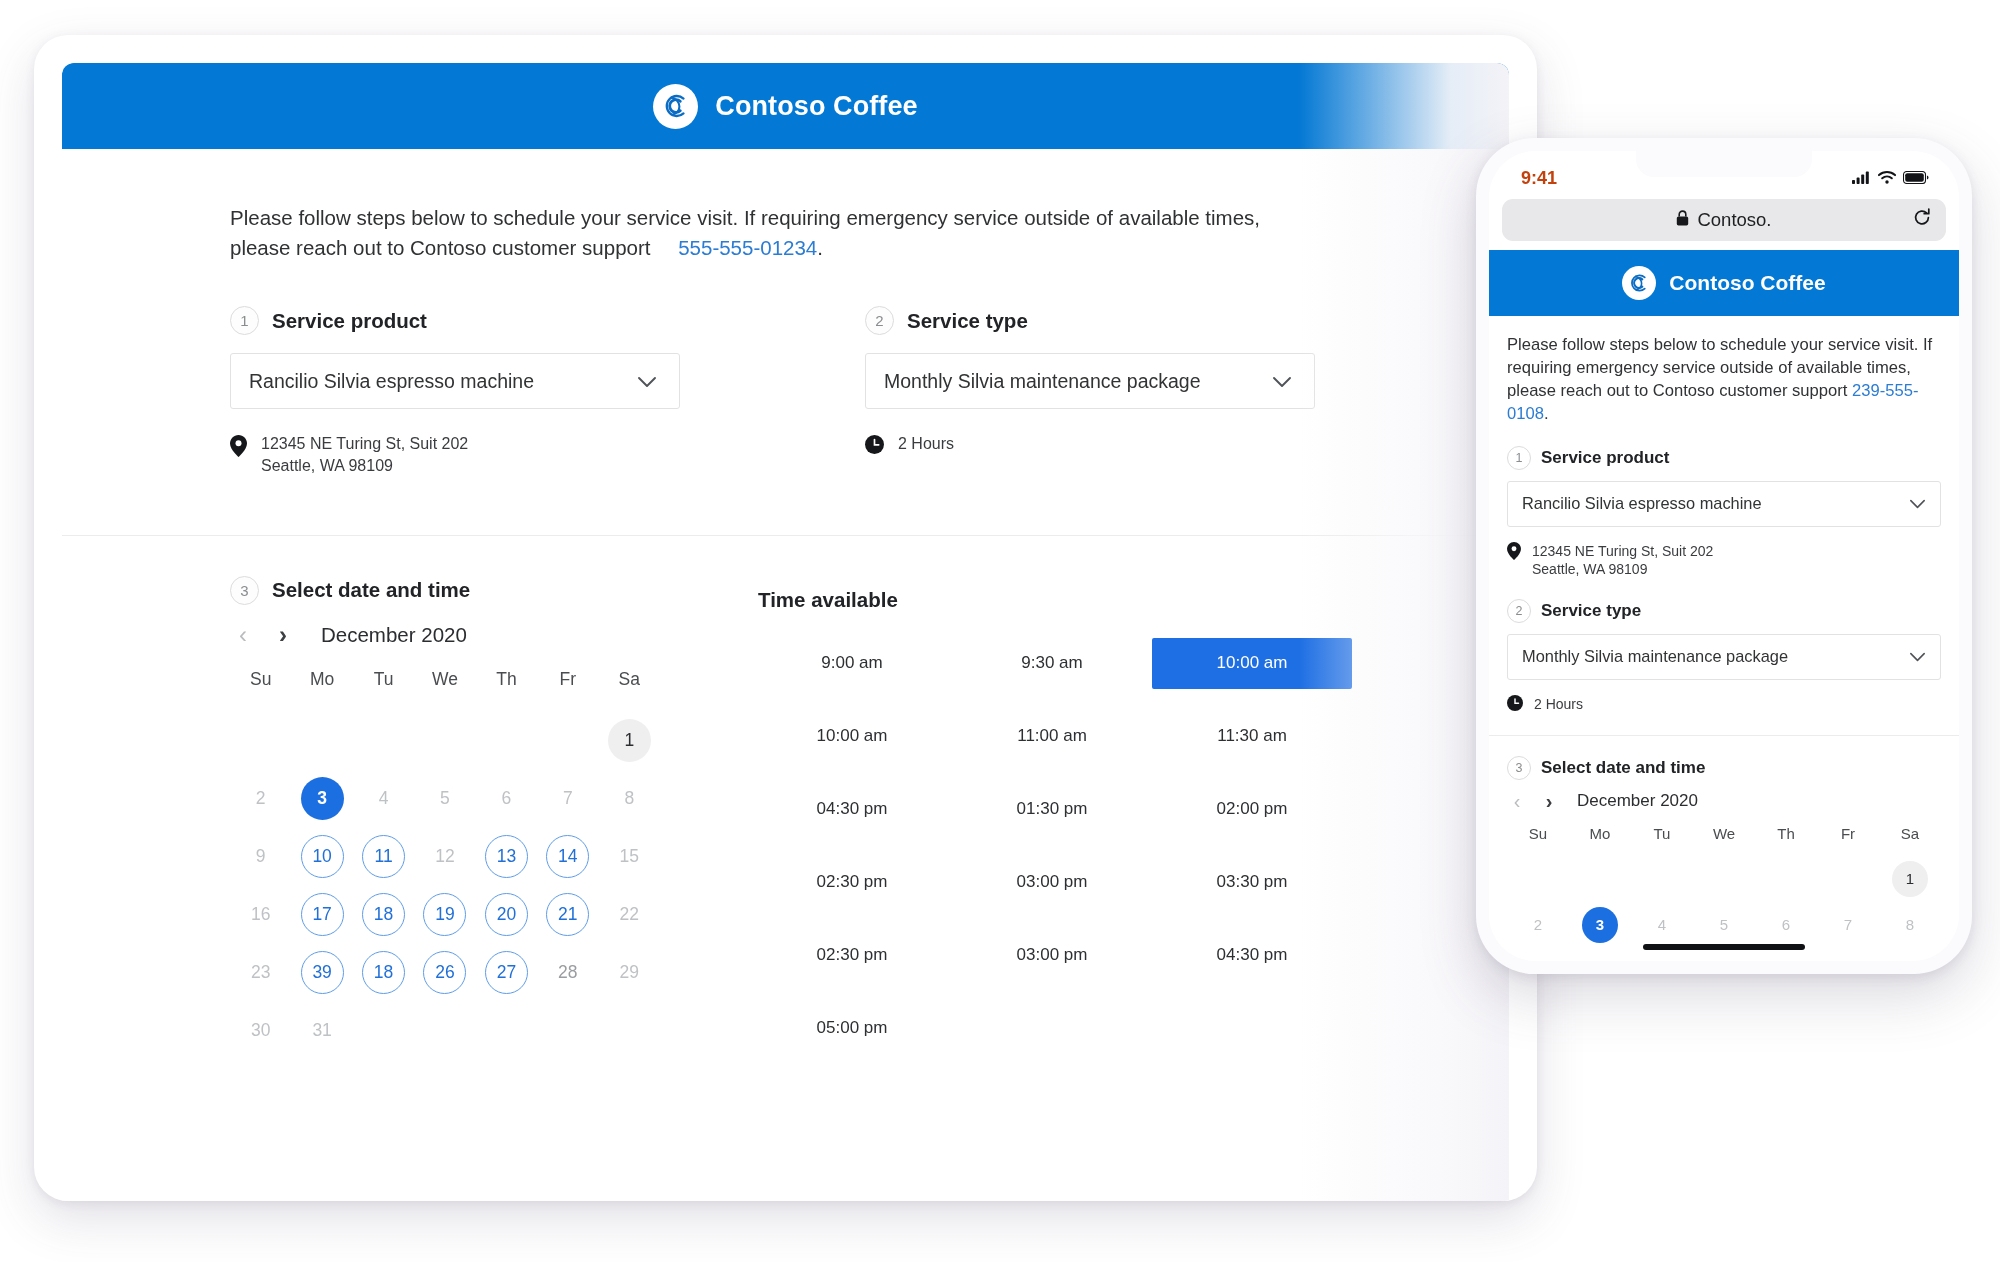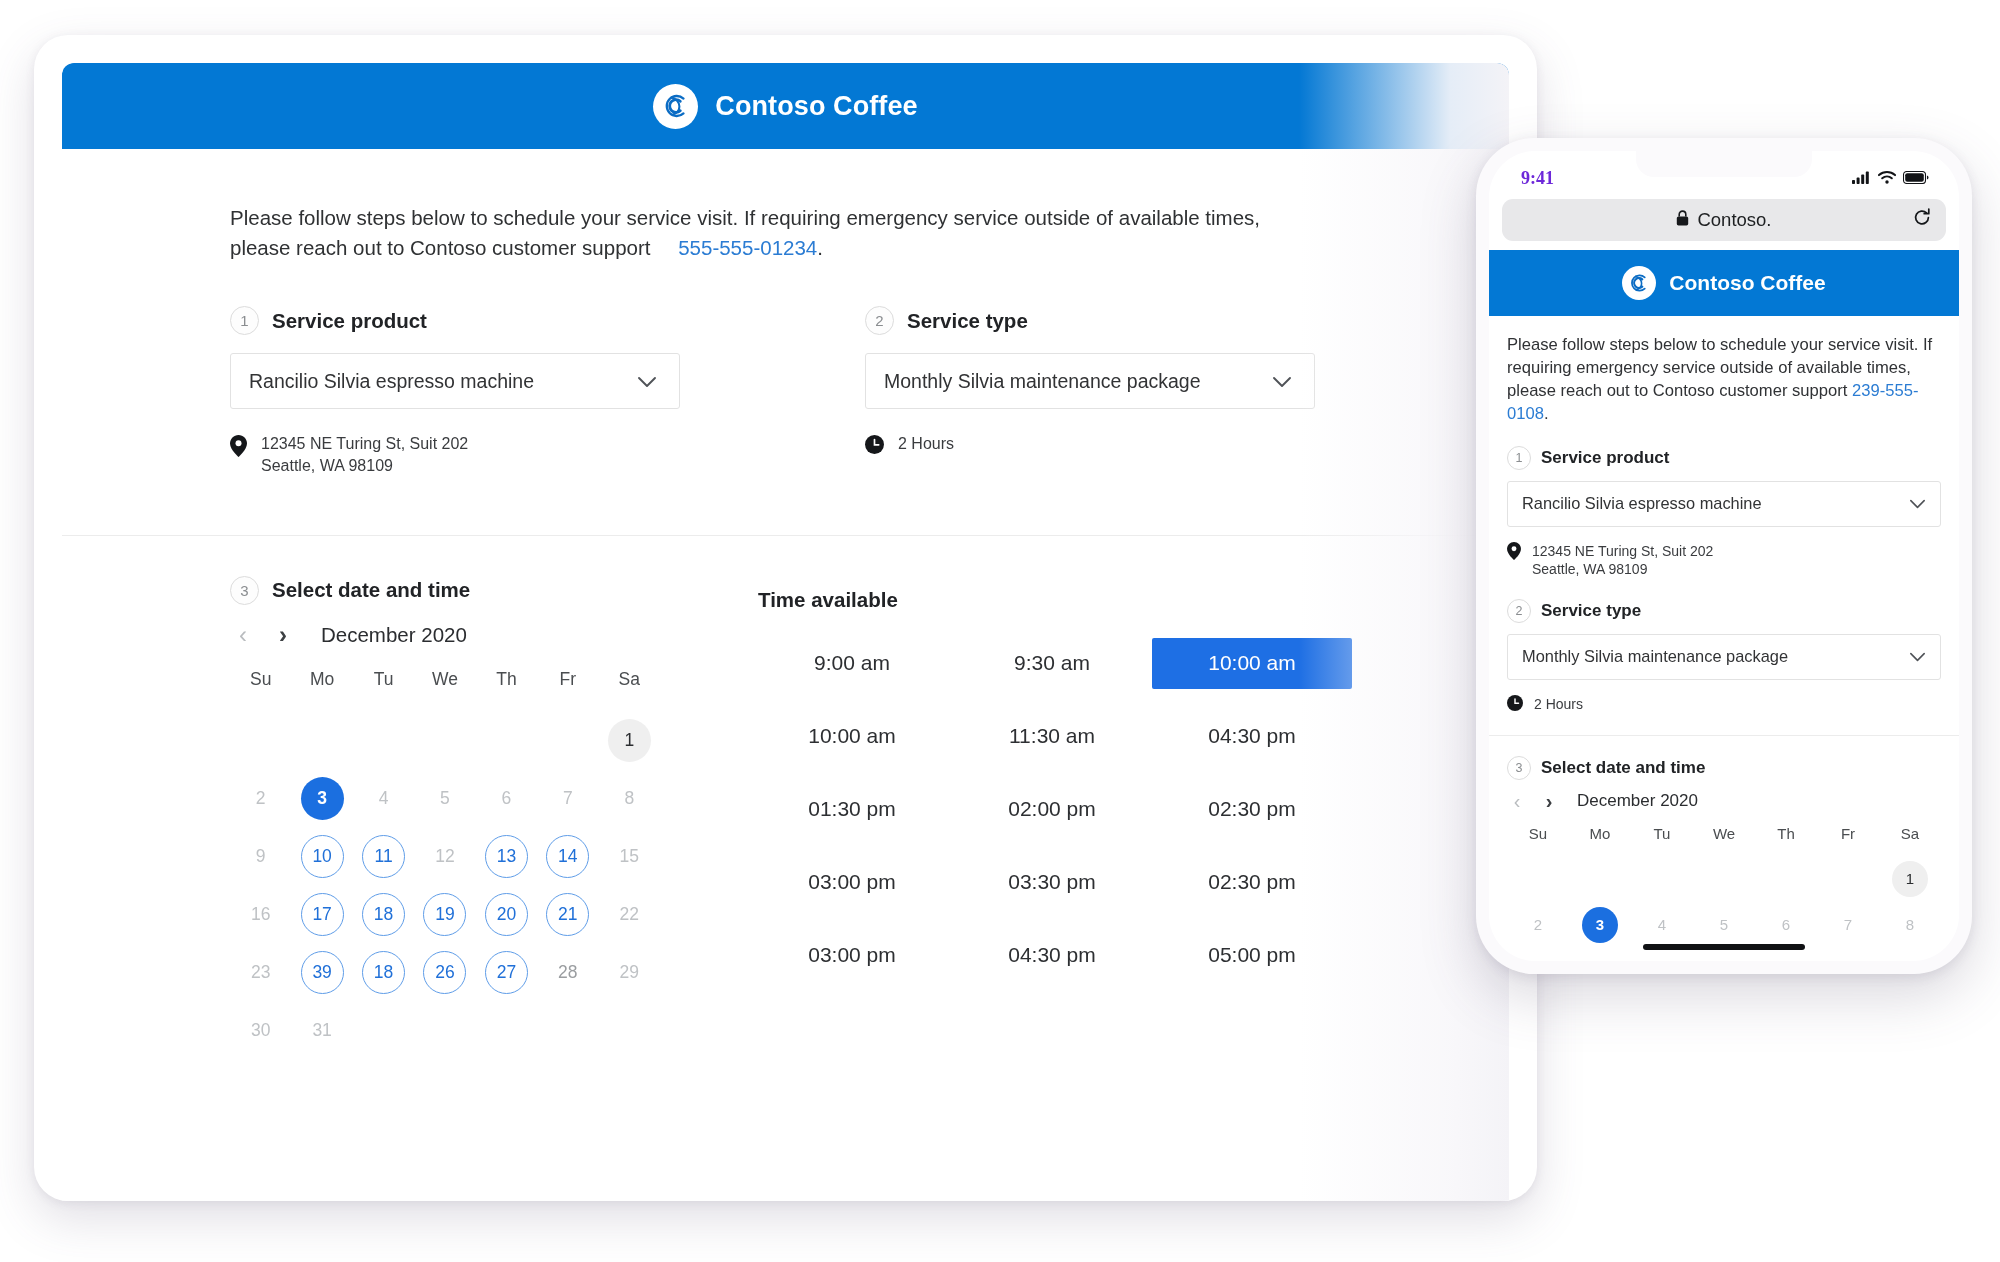--- a/index.html
+++ b/index.html
@@ -241,21 +241,21 @@
   .time-grid {
     display: grid;
     grid-template-columns: repeat(3, 200px);
     margin-top: 26px;
   }
   .slot {
     height: 51px;
     display: flex;
     align-items: center;
     justify-content: center;
-    font-size: 21px;
+    font-size: 17px;
     color: #2d2f32;
     margin-bottom: 22px;
   }
   .slot.empty { visibility: hidden; }
   .slot.selected {
     background: #1e6fe4;
     color: #ffffff;
     border-radius: 2px;
   }
 
@@ -305,22 +305,21 @@
   }
   .statusbar {
     height: 48px;
     display: flex;
     align-items: center;
     justify-content: space-between;
     padding: 6px 30px 0 32px;
     box-sizing: border-box;
     font-size: 18px;
     font-weight: 700;
-    color: #6d28d9;
-    font-family: Liberation Serif, serif;
+    color: #c2410c;
   }
   .status-icons {
     display: flex;
     align-items: center;
     gap: 7px;
   }
   .urlbar-wrap {
     padding: 0 13px 9px 13px;
   }
   .urlbar {
@@ -649,20 +648,21 @@
           </div>
       </div>
 
       <div class="time-panel">
         <div class="time-title">Time available</div>
         <div class="time-grid" id="desktop-slots">
             <div class="slot normal">9:00 am</div>
             <div class="slot normal">9:30 am</div>
             <div class="slot selected">10:00 am</div>
             <div class="slot normal">10:00 am</div>
+            <div class="slot normal">11:00 am</div>
             <div class="slot normal">11:30 am</div>
             <div class="slot normal">04:30 pm</div>
             <div class="slot normal">01:30 pm</div>
             <div class="slot normal">02:00 pm</div>
             <div class="slot normal">02:30 pm</div>
             <div class="slot normal">03:00 pm</div>
             <div class="slot normal">03:30 pm</div>
             <div class="slot normal">02:30 pm</div>
             <div class="slot normal">03:00 pm</div>
             <div class="slot normal">04:30 pm</div>

